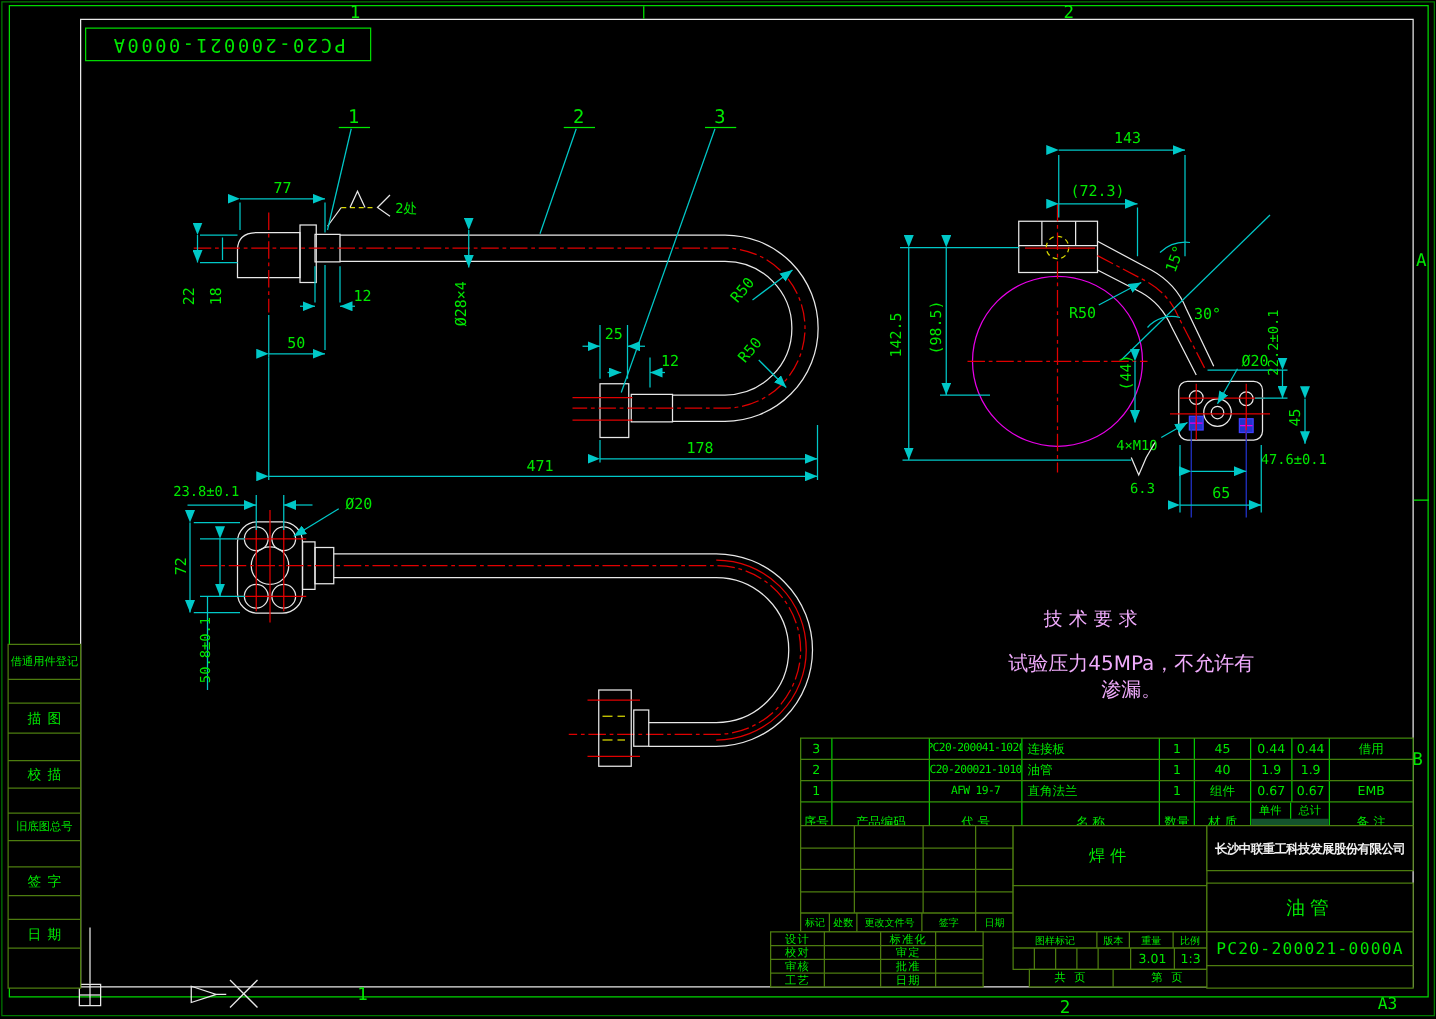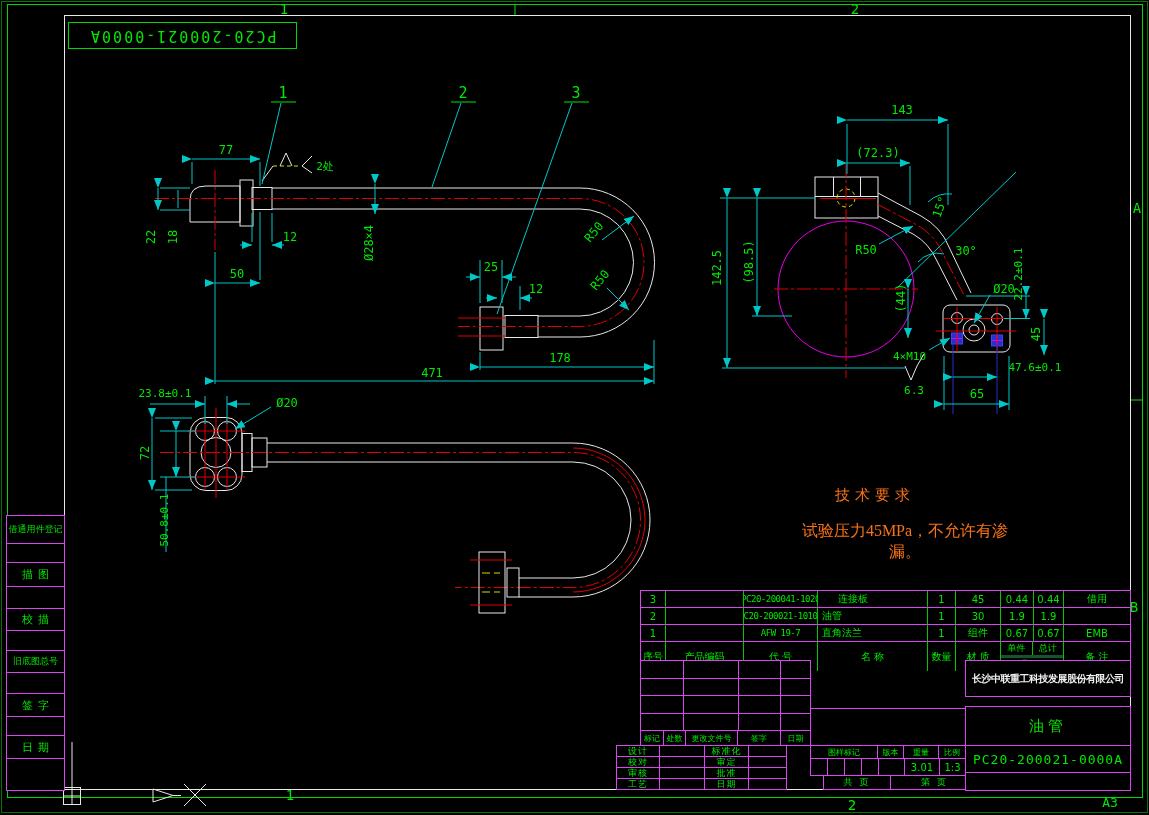--- a/index.html
+++ b/index.html
@@ -1,45 +1,45 @@
 <!DOCTYPE html>
 <html><head>
 <meta charset="utf-8">
 <style>
   html,body{margin:0;padding:0;background:#000;}
   #sheet{position:relative;width:1149px;height:815px;background:#000;overflow:hidden;
          font-family:"DejaVu Sans",sans-serif;}
   #sheet svg{position:absolute;left:0;top:0;}
   .abs{position:absolute;box-sizing:border-box;}
   
-  .ggrid{background:#d946ef;display:grid;gap:1px;padding:1px;box-sizing:border-box;}
+  .ggrid{background:#4d7c0f;display:grid;gap:1px;padding:1px;box-sizing:border-box;}
   .cell{background:#000;color:#00e800;display:flex;align-items:center;justify-content:center;
         white-space:nowrap;overflow:hidden;font-size:10px;}
   
   #docbox{left:68px;top:22px;width:229px;height:27px;border:1px solid #00d800;
           display:flex;align-items:center;justify-content:center;}
   #docbox span{transform:rotate(180deg);color:#00e800;font-family:"DejaVu Sans Mono",monospace;
           font-size:15px;letter-spacing:2px;}
   
   #sidebar{left:6px;top:515px;width:59px;height:276px;grid-template-rows:27px 18px 23px 21px 21px 19px 21px 20px 22px 18px 22px 1fr;}
   #sidebar .lab{font-size:11px;}
   #sidebar .lab.small{font-size:9px;}
   #sidebar .lab.sp2{letter-spacing:5px;padding-left:5px;}
   
-  .green{color:#f97316;font-family:Liberation Serif, serif;}
+  .green{color:#f0abfc;}
   #trtitle{left:800px;top:486px;width:150px;text-align:center;font-size:15px;letter-spacing:5px;}
   #trline{left:800px;top:521px;width:210px;text-align:center;font-size:16px;}
   
   #parts{left:640px;top:590px;width:491px;height:71px;grid-template-rows:16px 16px 16px 1fr;}
   .prow{display:grid;gap:1px;background:#00c800;grid-template-columns:24px 77px 73px 109px 27px 44px 32px 29px 1fr;}
   .prow.hd{grid-template-columns:24px 77px 73px 109px 27px 44px 62px 1fr;}
   .prow .cell{font-size:10px;}
   .prow .code{font-size:9px;letter-spacing:-0.5px;font-family:"DejaVu Sans Mono",monospace;}
   .wmerge{background:#000;display:flex;flex-direction:column;color:#00e800;}
-  .wtop{display:flex;flex:1;border-bottom:3px solid #14532d;}
+  .wtop{display:flex;flex:1;border-bottom:6px solid #14532d;}
   .wtop div{flex:1;display:flex;align-items:center;justify-content:center;font-size:9px;}
   .wtop div:first-child{border-right:1px solid #00c800;}
   .wbot{flex:1;display:flex;align-items:center;justify-content:center;font-size:9px;letter-spacing:4px;}
   
   #tbA{left:640px;top:660px;width:171px;height:71px;grid-template-rows:1fr 1fr 1fr 1fr;grid-template-columns:42px 54px 41px 1fr;}
   #tbB{left:640px;top:730px;width:171px;height:16px;grid-template-columns:22px 21px 51px 42px 1fr;}
   #tbB .cell{font-size:8px;}
   #tbC{left:616px;top:745px;width:171px;height:45px;grid-template-rows:1fr 1fr 1fr 1fr;grid-template-columns:42px 44px 43px 1fr;}
   #tbC .cell{font-size:9px;letter-spacing:1px;}
   #tbD{left:810px;top:660px;width:156px;height:49px;}
@@ -359,34 +359,34 @@
 </div>
 
 <div id="trtitle" class="abs green">技术要求</div>
 <div id="trline" class="abs green">试验压力45MPa，不允许有渗漏。</div>
 
 <div id="parts" class="abs ggrid">
   <div class="prow">
     <div class="cell">3</div>
     <div class="cell"></div>
     <div class="cell code">PC20-200041-1020</div>
-    <div class="cell" style="justify-content:flex-start;padding-left:20px">连接板</div>
+    <div class="cell" style="justify-content:flex-start;padding-left:4px">连接板</div>
     <div class="cell">1</div>
     <div class="cell">45</div>
     <div class="cell">0.44</div>
     <div class="cell">0.44</div>
     <div class="cell">借用</div>
   </div>
   <div class="prow">
     <div class="cell">2</div>
     <div class="cell"></div>
     <div class="cell code">PC20-200021-1010A</div>
     <div class="cell" style="justify-content:flex-start;padding-left:4px">油管</div>
     <div class="cell">1</div>
-    <div class="cell">30</div>
+    <div class="cell">40</div>
     <div class="cell">1.9</div>
     <div class="cell">1.9</div>
     <div class="cell"></div>
   </div>
   <div class="prow">
     <div class="cell">1</div>
     <div class="cell"></div>
     <div class="cell code">AFW 19-7</div>
     <div class="cell" style="justify-content:flex-start;padding-left:4px">直角法兰</div>
     <div class="cell">1</div>
@@ -449,20 +449,23 @@
   <div class="cell"></div>
   <div class="cell">审核</div>
   <div class="cell"></div>
   <div class="cell">批准</div>
   <div class="cell"></div>
   <div class="cell">工艺</div>
   <div class="cell"></div>
   <div class="cell">日期</div>
   <div class="cell"></div>
 </div>
+<div id="tbD" class="abs ggrid" style="grid-template-columns:1fr">
+  <div class="cell">焊件</div>
+</div>
 <div id="tbE" class="abs ggrid" style="grid-template-columns:1fr">
   <div class="cell"></div>
 </div>
 <div id="tbF1" class="abs ggrid">
   <div class="cell">图样标记</div>
   <div class="cell">版本</div>
   <div class="cell">重量</div>
   <div class="cell">比例</div>
 </div>
 <div id="tbF2" class="abs ggrid">

